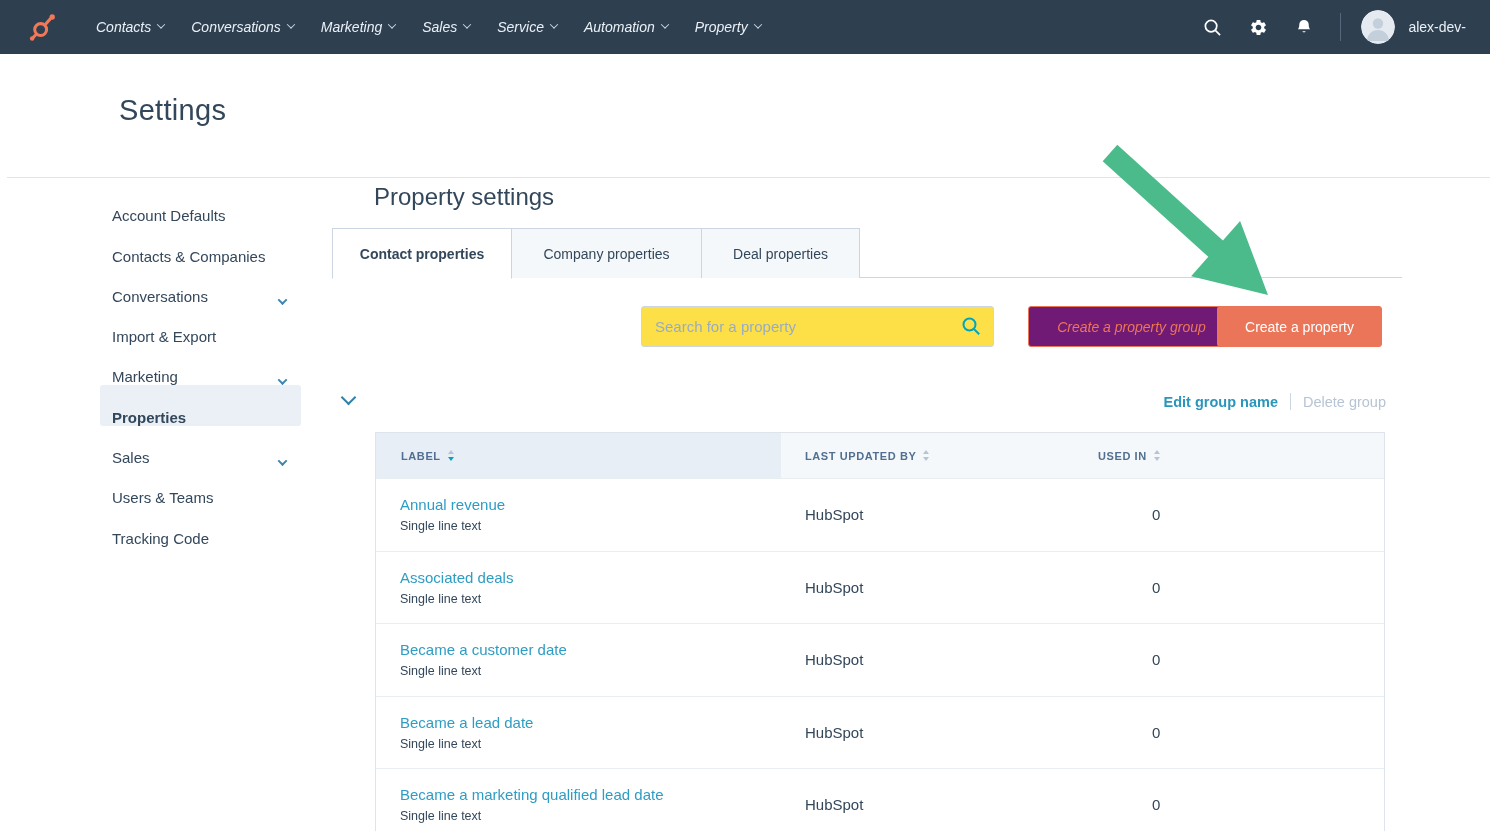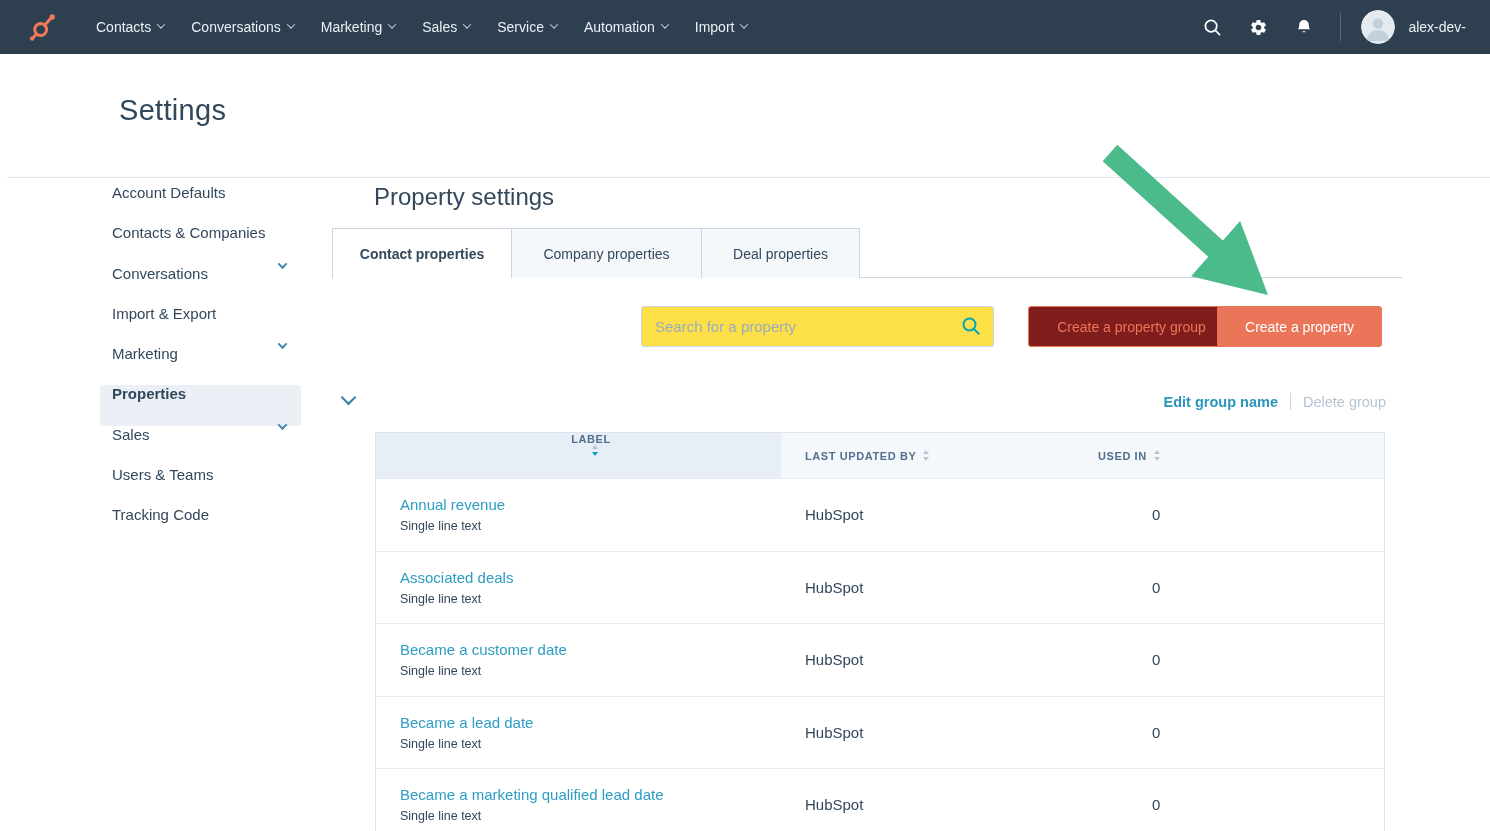--- a/index.html
+++ b/index.html
@@ -4,40 +4,40 @@
 <style>
   * { margin:0; padding:0; box-sizing:border-box; }
   html,body { width:1490px; height:831px; overflow:hidden; background:#fff;
               font-family:"Liberation Sans", sans-serif; color:#33475b; }
   .stage { position:relative; width:1490px; height:831px; }
 
   
   .topnav { position:absolute; left:0; top:0; width:1490px; height:54px;
             background:#2e3f50; display:flex; align-items:center; }
   .brand { margin-left:28px; width:30px; height:30px; display:flex; align-items:center; justify-content:center; }
-  .nav-menu { display:flex; align-items:center; margin-left:38px; gap:27px; }
+  .nav-menu { display:flex; align-items:center; margin-left:38px; gap:27px;font-style:italic; }
   .nav-item { display:flex; align-items:center; gap:7px; color:#eaf0f6; font-size:14px; cursor:pointer; }
   .chev { width:6px; height:6px; border-right:1.5px solid currentColor; border-bottom:1.5px solid currentColor;
           transform:rotate(45deg) translate(-1px,-1px); display:inline-block; }
   .nav-item .chev { color:#cbd6e2; margin-top:-3px; }
   .nav-right { margin-left:auto; display:flex; align-items:center; margin-right:24px; }
   .nav-icon { width:20px; height:20px; margin-left:26px; display:flex; align-items:center; justify-content:center; cursor:pointer; }
   .nav-divider { width:1px; height:28px; background:#55687c; margin-left:26px; }
   .avatar { width:34px; height:34px; border-radius:50%; overflow:hidden; margin-left:20px; cursor:pointer; }
   .account-name { color:#eaf0f6; font-size:14px; margin-left:13px; cursor:pointer; }
 
   
   .settings-header { position:absolute; left:7px; top:54px; width:1490px; height:124px;
                      background:#fff; border-bottom:1px solid #dde4ec; }
   .settings-title { position:absolute; left:112px; top:40px; font-size:29px; font-weight:400;
                     color:#33475b; letter-spacing:.3px; }
 
   
   .sidebar { position:absolute; left:100px; top:184px; width:201px; }
-  .side-item { height:40.3px; display:flex; align-items:flex-start; justify-content:space-between;
+  .side-item { height:40.3px; display:flex; align-items:flex-end; justify-content:space-between;
                padding:0 15px 0 12px; font-size:15px; color:#33475b; cursor:pointer; border-radius:3px; }
   .side-item .chev { color:#3f86ab; width:7px; height:7px; border-width:2px; margin-top:-3px; }
   .side-item.active { background:#eaf0f6; font-weight:700; }
 
   
   .main-title { position:absolute; left:333px; top:183px; font-size:24px; font-weight:400; color:#33475b;margin-left:41px; }
 
   .tabs { position:absolute; left:332px; top:228px; width:1070px; height:50px;
           border-bottom:1px solid #cbd6e2; display:flex; }
   .tab { height:50px; display:flex; align-items:center; justify-content:center;
@@ -50,40 +50,40 @@
   .search-wrap { position:absolute; left:641px; top:306px; width:353px; height:41px; }
   .search-input { width:100%; height:100%; border:1px solid #cbd6e2; border-radius:3px;
                   padding:0 44px 0 13px; font-size:15px; color:#33475b; outline:none;
                   font-family:"Liberation Sans", sans-serif; background:#fde047; }
   .search-input::placeholder { color:#99acc2; }
   .search-wrap .icon-mag { position:absolute; right:13px; top:10px; cursor:pointer; }
 
   .btn { position:absolute; top:306px; height:41px; border-radius:3px; font-size:14px;
          display:flex; align-items:center; justify-content:center; cursor:pointer;
          font-family:"Liberation Sans", sans-serif; }
-  .btn-secondary { left:1028px; width:207px; background:#7f1d1d; border:1px solid #eb7558; color:#eb7558; }
+  .btn-secondary { left:1028px; width:207px; background:#701a75; border:1px solid #eb7558; color:#eb7558;font-style:italic; }
   .btn-primary   { left:1217px; width:165px; background:#eb7558; border:1px solid #eb7558; color:#fff; }
 
   .group-header { position:absolute; left:332px; top:384px; width:1070px; height:34px; }
   .collapse-chev { position:absolute; left:11px; top:8px; width:11px; height:11px;
                    border-right:2.6px solid #2f81a8; border-bottom:2.6px solid #2f81a8;
                    transform:rotate(45deg); cursor:pointer; }
   .group-title { position:absolute; left:48px; top:2px; font-size:22px; font-weight:400; color:#33475b; }
   .group-actions { position:absolute; right:16px; top:9px; display:flex; align-items:center; gap:12px; font-size:14.5px; }
   .link-edit { color:#2b96bb; font-weight:600; cursor:pointer; }
   .action-sep { width:1px; height:17px; background:#cbd6e2; }
   .link-delete { color:#b6c4d3; cursor:default; }
 
   
   .prop-table { position:absolute; left:375px; top:432px; width:1010px;
                 border:1px solid #dfe3eb; background:#fff; }
   .t-head { display:grid; grid-template-columns:405px 317px 1fr; height:45px; background:#f5f8fa; }
   .t-head .hcell { display:flex; align-items:center; font-size:11px; font-weight:700;
                    letter-spacing:.6px; color:#516f90; }
-  .hcell.c1 { background:#e8eef5; padding-left:25px;flex-direction:column; }
+  .hcell.c1 { background:#e8eef5; padding-left:25px; }
   .hcell.c2 { padding-left:24px; }
   .sort { display:inline-flex; flex-direction:column; gap:2.5px; margin-left:7px; }
   .sort i { display:block; width:0; height:0; border-left:3.5px solid transparent; border-right:3.5px solid transparent; }
   .sort .up { border-bottom:4px solid #b7c4d3; }
   .sort .down { border-top:4px solid #b7c4d3; }
   .sort .down.on { border-top-color:#00a4bd; }
 
   .t-row { display:grid; grid-template-columns:405px 317px 1fr; height:72.5px; border-top:1px solid #e8edf2; }
   .cell-label { padding-left:24px; display:flex; flex-direction:column; justify-content:center; }
   .prop-link { font-size:15px; color:#2e9dc4; cursor:pointer; }
@@ -131,21 +131,21 @@
         </div>
       <div class="nav-item">
           <span>Service</span>
           <span class="chev"></span>
         </div>
       <div class="nav-item">
           <span>Automation</span>
           <span class="chev"></span>
         </div>
       <div class="nav-item">
-          <span>Import</span>
+          <span>Property</span>
           <span class="chev"></span>
         </div>
     </div>
     <div class="nav-right">
       <div class="nav-icon">
         <svg viewBox="0 0 20 20" width="19" height="19" fill="none" stroke="#fff" stroke-width="1.8">
           <circle cx="8.5" cy="8.5" r="6"></circle>
             <line x1="13" y1="13" x2="18" y2="18"></line>
         </svg>
       </div>

